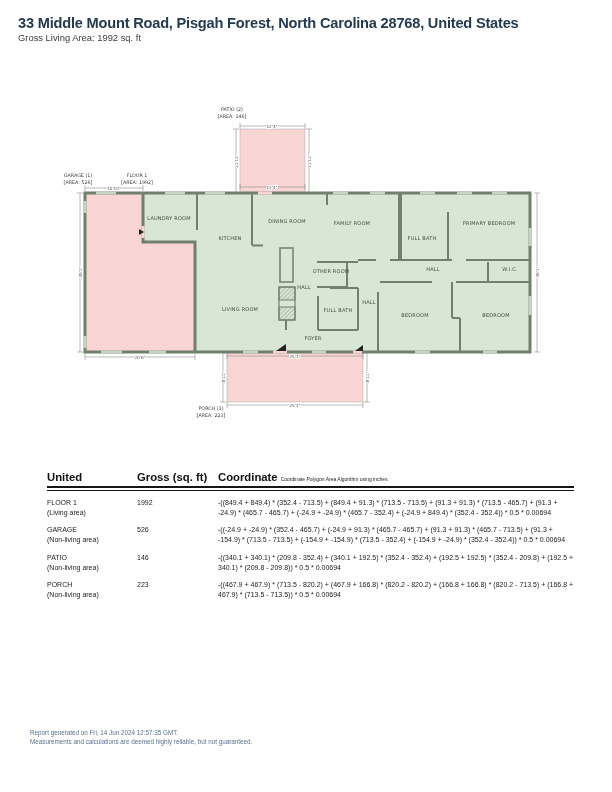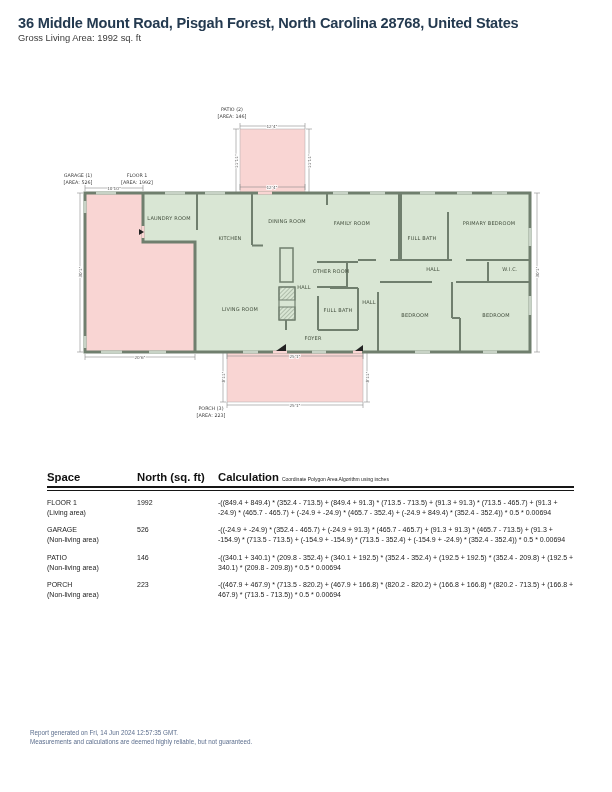--- a/index.html
+++ b/index.html
@@ -32,21 +32,21 @@
   .cell-name div{white-space:nowrap;}
   .cell-calc{letter-spacing:0;}
   
   .footer{position:absolute;left:30px;top:729px;font-size:6.3px;line-height:1.4;color:#5d6f8e;}
 </style>
 </head>
 <body>
 
 <div class="page">
 
-  <div class="title">36 Middle Mount Road, Pisgah Forest, North Carolina 28768, United States</div>
+  <div class="title">33 Middle Mount Road, Pisgah Forest, North Carolina 28768, United States</div>
   <div class="subtitle">Gross Living Area: 1992 sq. ft</div>
 
   <svg id="plan-svg" class="plan" viewBox="0 90 612 340">
     <defs>
       <pattern id="hatch" width="3" height="3" patternUnits="userSpaceOnUse" patternTransform="rotate(45)">
         <line x1="0" y1="0" x2="0" y2="3" stroke="#7a8a78" stroke-width="0.9"></line>
       </pattern>
     </defs>
 
     <rect x="240" y="129" width="65" height="64" fill="#f9d5d3" stroke="#aaaaaa" stroke-width="0.5"></rect>
@@ -145,24 +145,24 @@
         <text class="dim-label" x="538.5" y="272" transform="rotate(-90 538.5 272)">30'1"</text>
         <text class="dim-label" x="295" y="357.5">25'1"</text>
         <text class="dim-label" x="295" y="406.5">25'1"</text>
         <text class="dim-label" x="224.5" y="377" transform="rotate(-90 224.5 377)">8'11"</text>
         <text class="dim-label" x="368.5" y="377" transform="rotate(-90 368.5 377)">8'11"</text>
       </g>
   </svg>
 
   <div class="areas-table">
     <div class="thead">
-      <div class="th">Space</div>
-      <div class="th">North (sq. ft)</div>
+      <div class="th">United</div>
+      <div class="th">Gross (sq. ft)</div>
       <div class="th">
-        <span>Calculation</span><span class="calc-note">Coordinate Polygon Area Algorithm using inches</span>
+        <span>Coordinate</span><span class="calc-note">Coordinate Polygon Area Algorithm using inches</span>
       </div>
     </div>
     <div class="rule"></div>
 
     <div class="trow">
       <div class="cell-name">
         <div>FLOOR 1</div>
         <div>(Living area)</div>
       </div>
       <div class="cell-area">1992</div>

